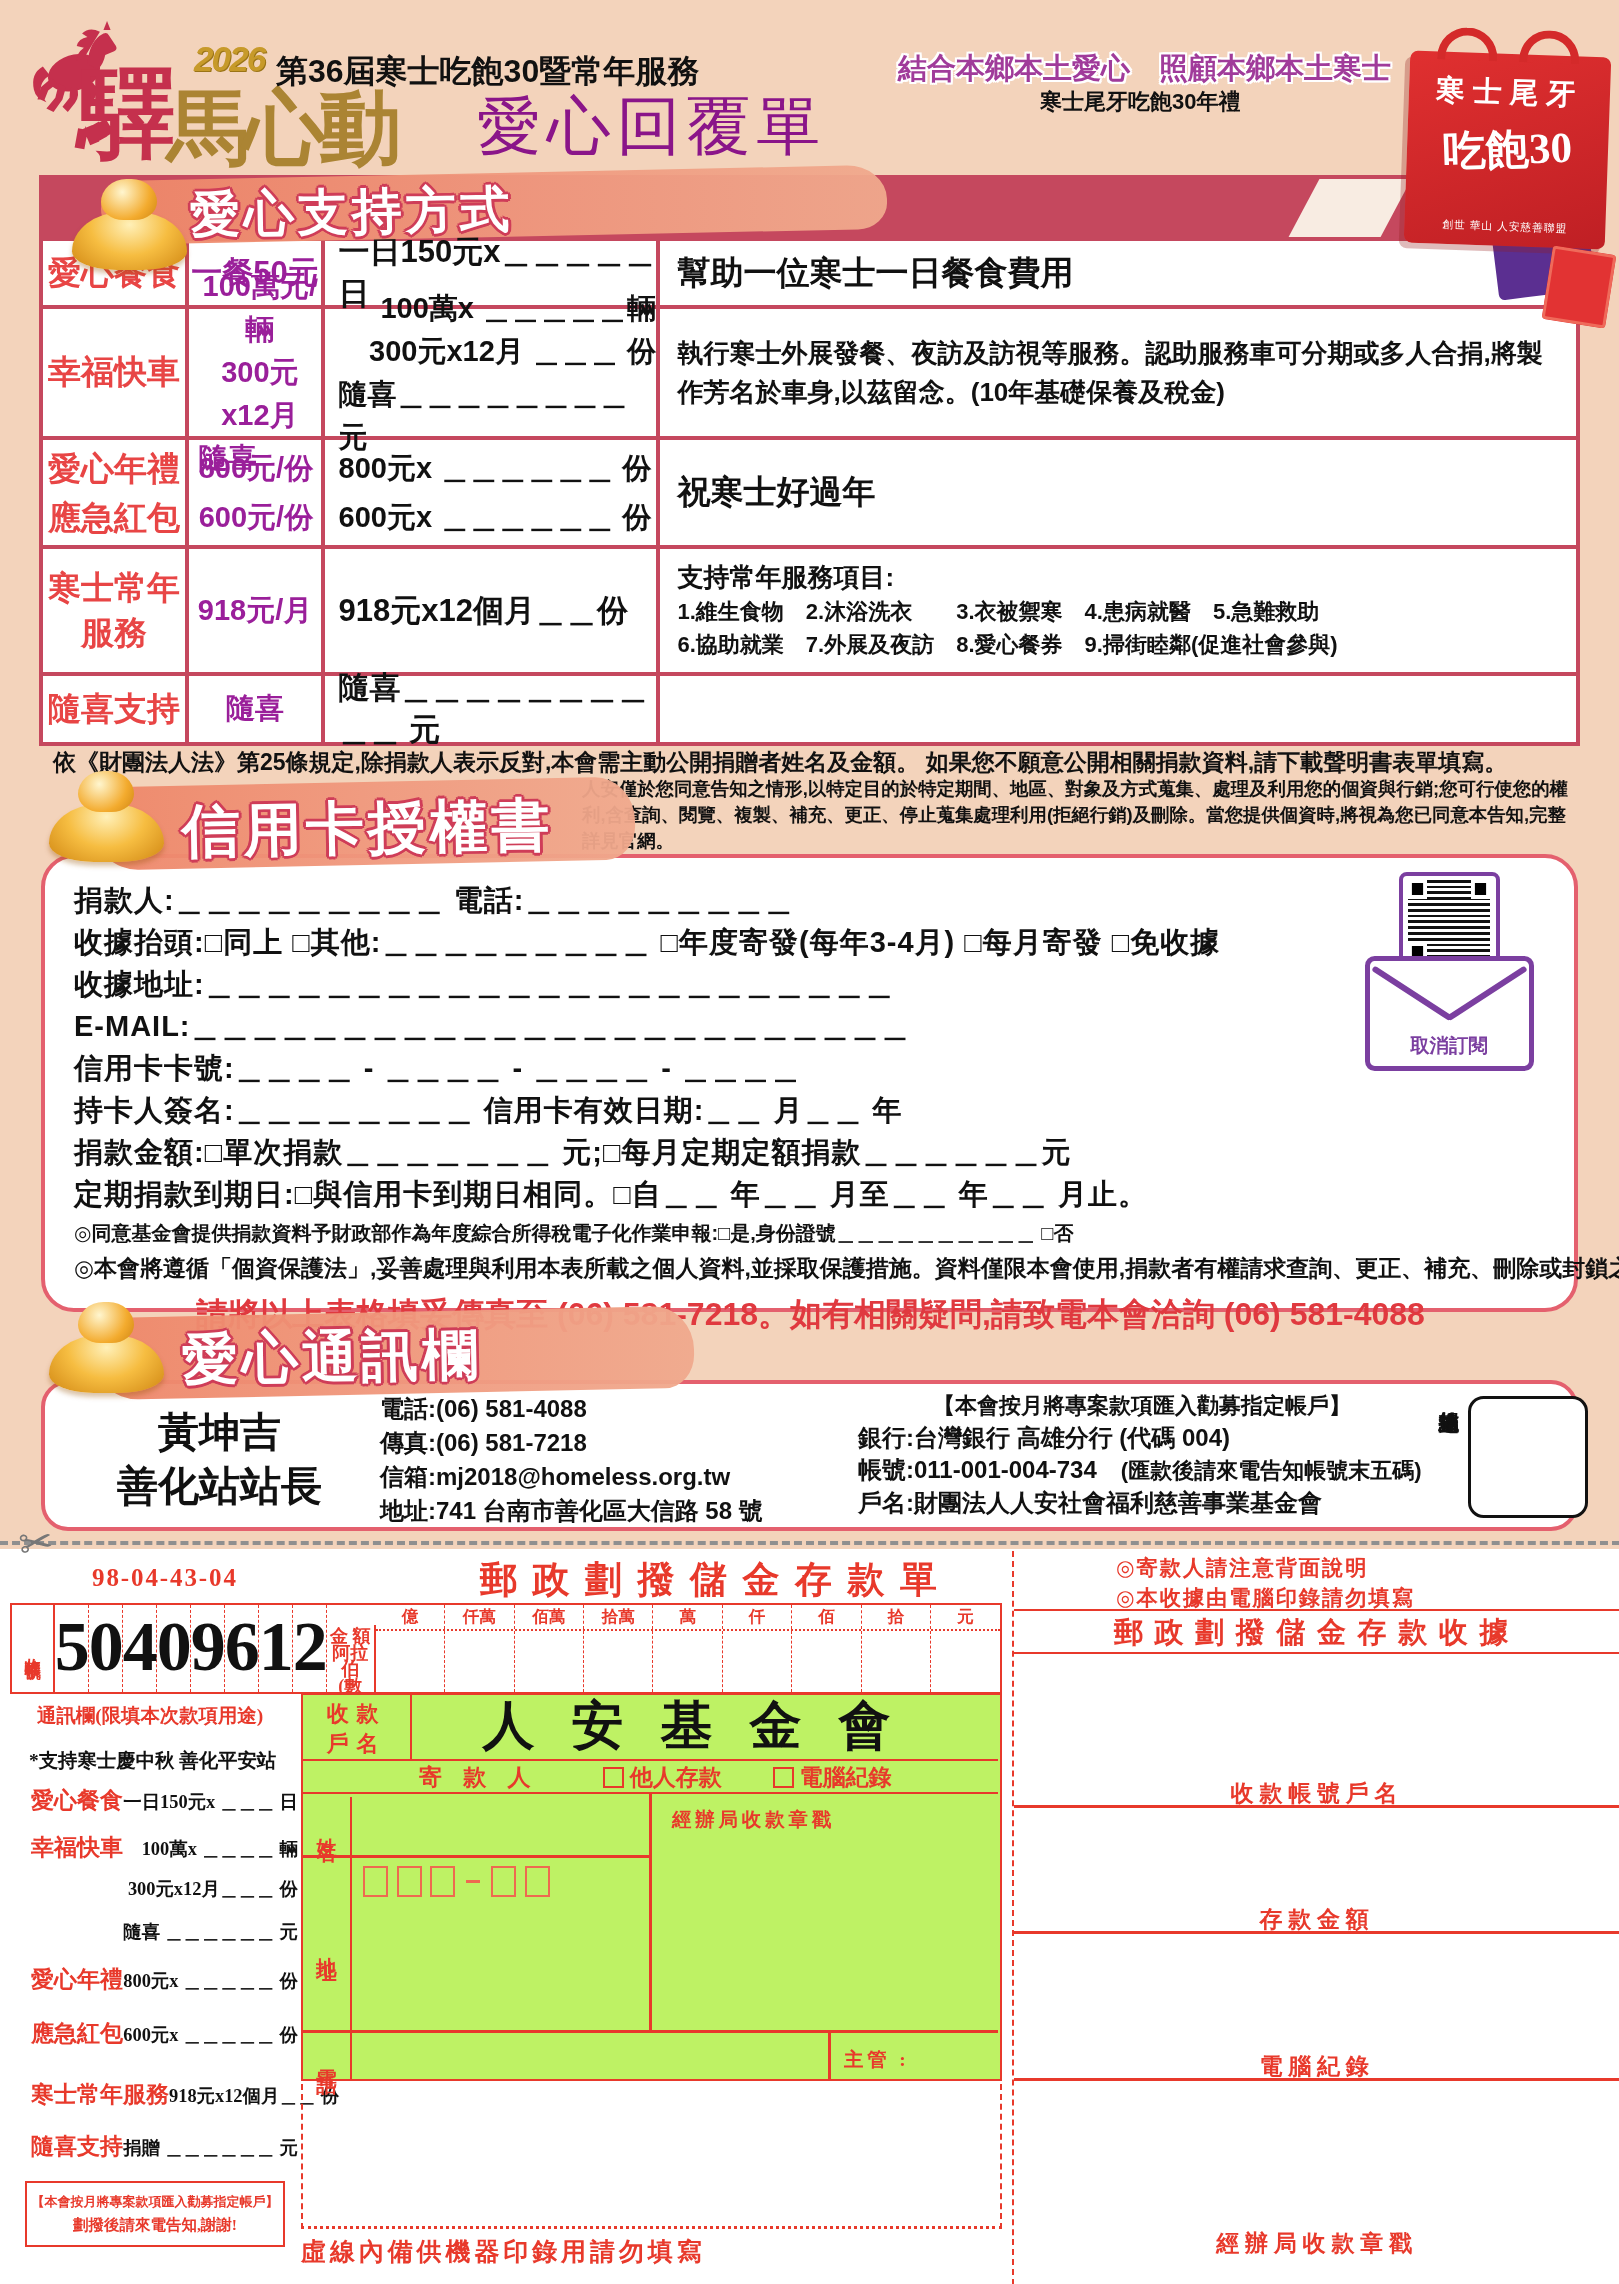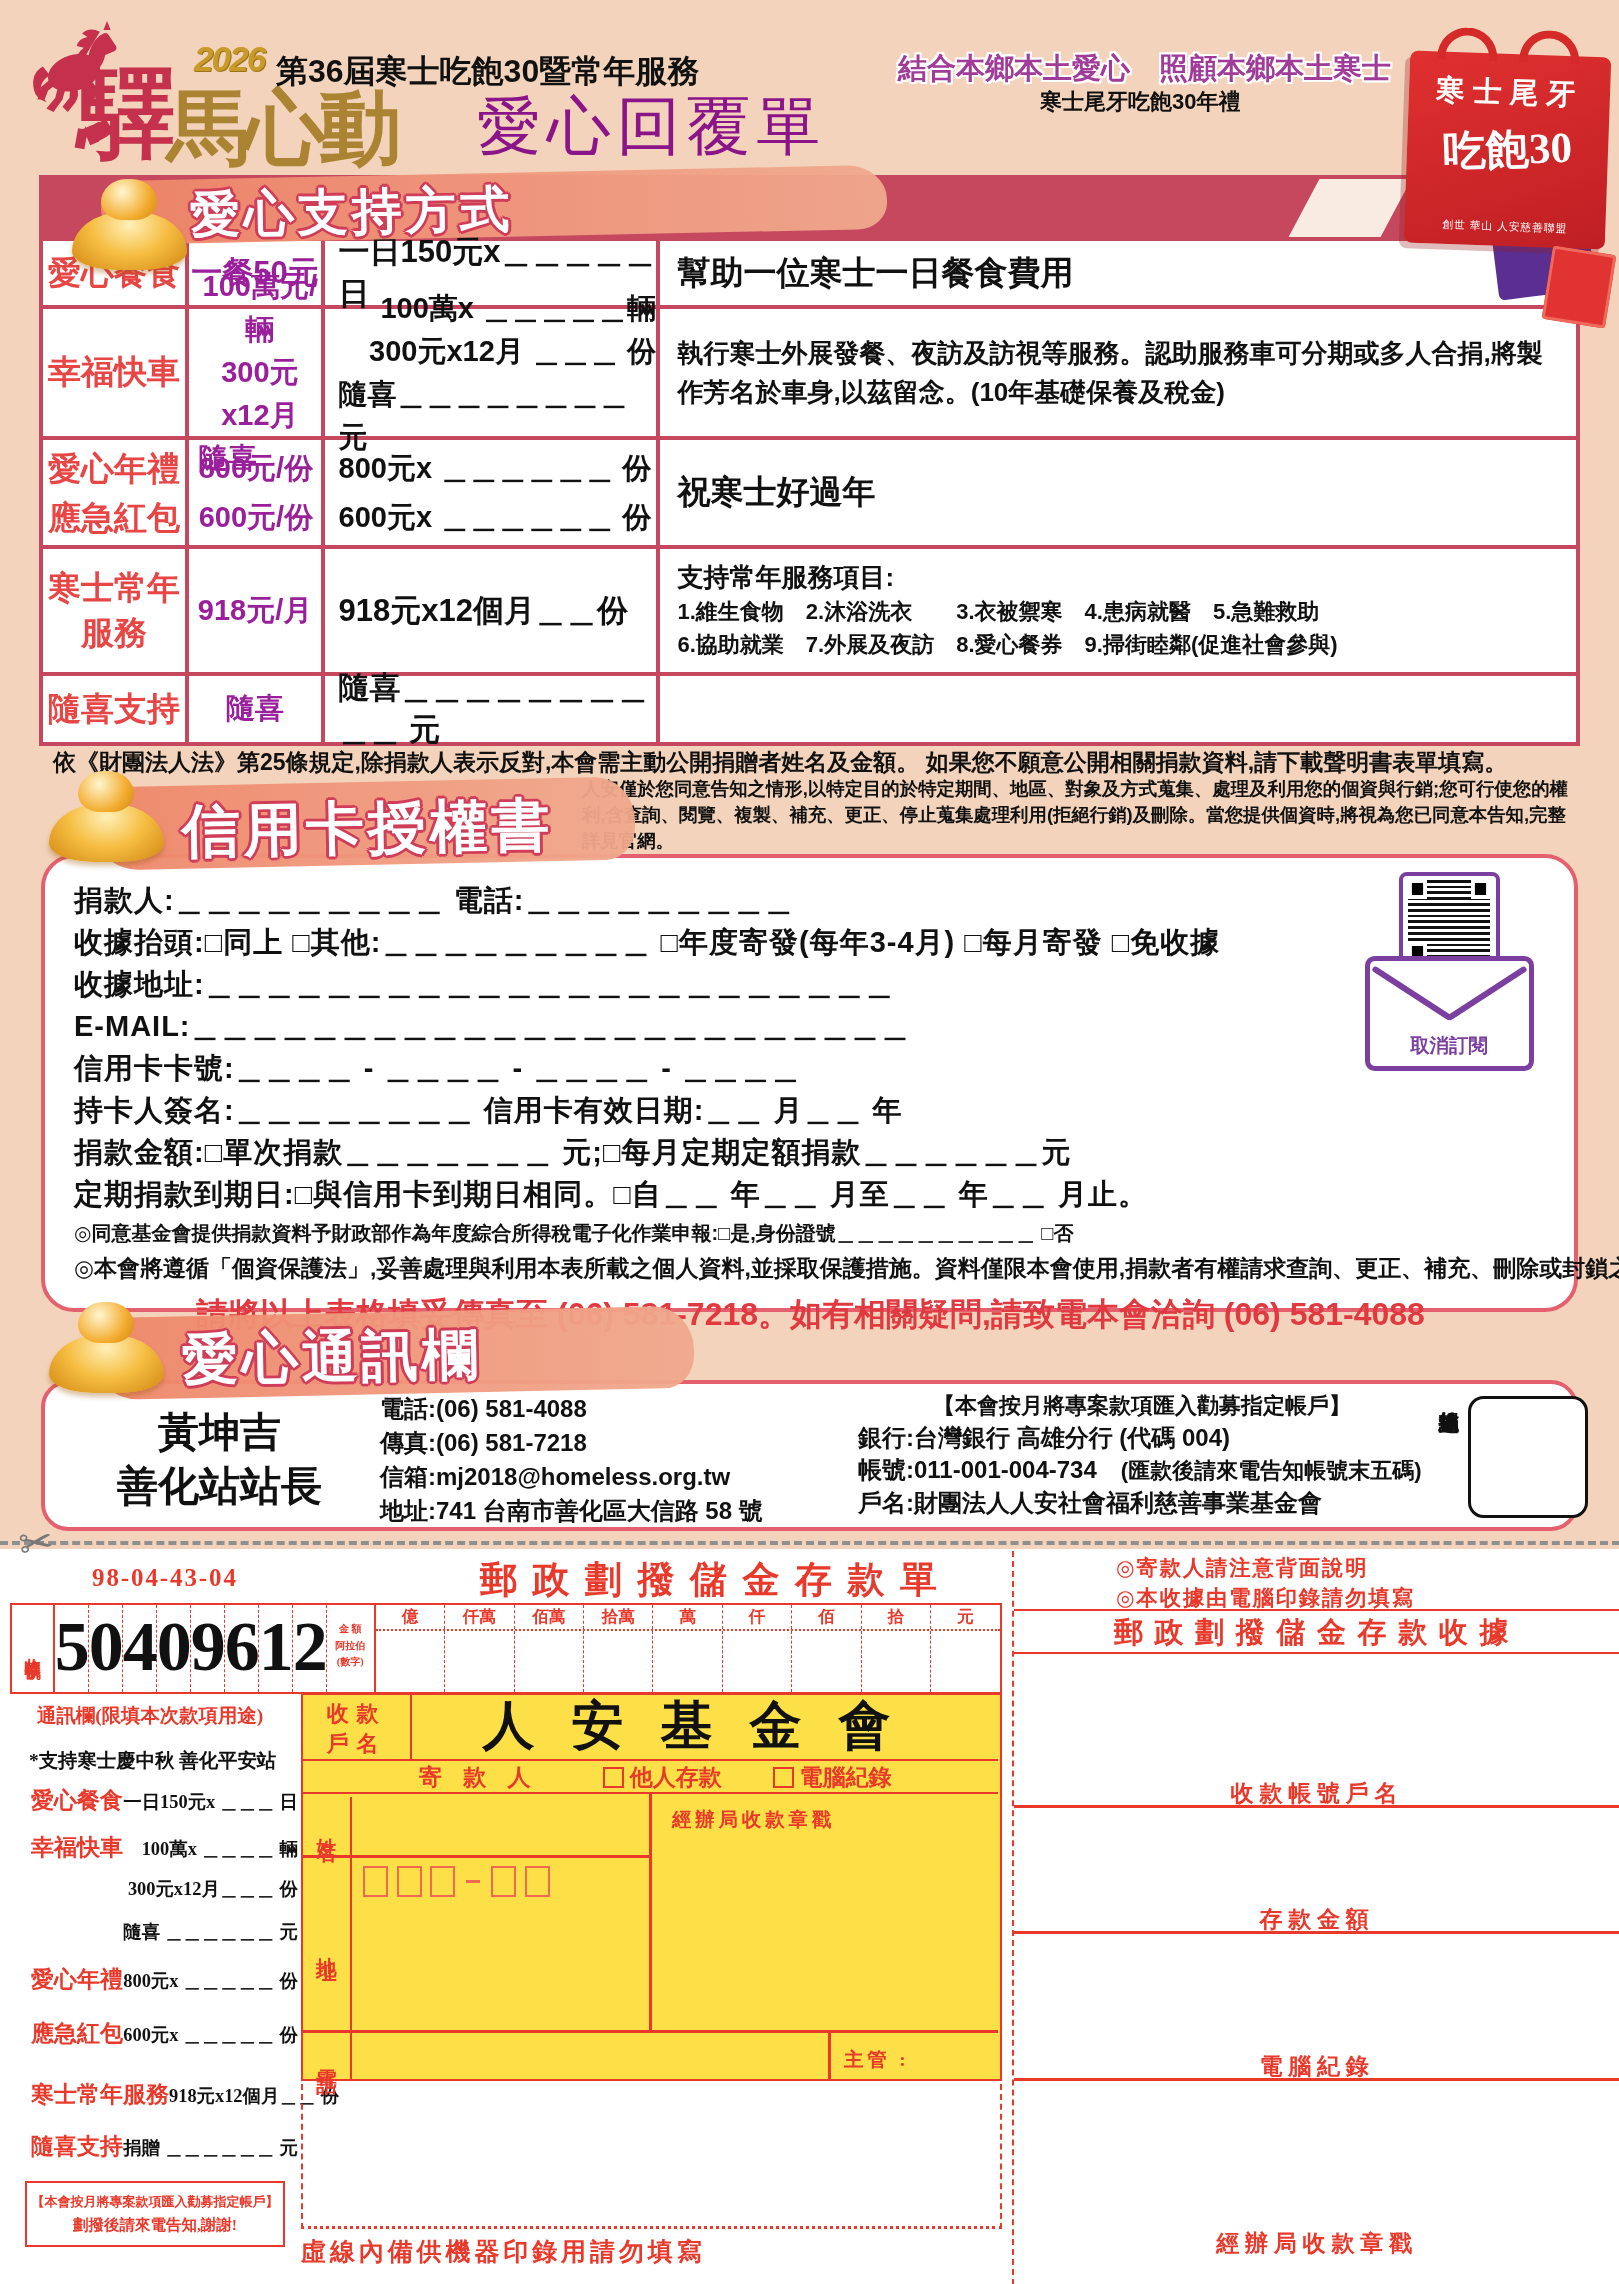--- a/index.html
+++ b/index.html
@@ -83,37 +83,37 @@
 
   
   .ser { font-family:"Liberation Serif","DejaVu Serif",serif; }
   .pred { color:#e8392b; }
   .pcode { position:absolute; left:92px; top:1564px; font-size:25px; font-weight:700; letter-spacing:1.9px; }
   .ptitle { position:absolute; left:480px; top:1555px; font-size:37px; font-weight:700; letter-spacing:15.5px; white-space:nowrap; }
   .strip { position:absolute; left:9.7px; top:1603px; width:992px; height:91px; border:2.9px solid #e8392b; display:flex; background:#fff; }
   .acct-label { width:43px; border-right:2.9px solid #e8392b; display:flex; align-items:center; justify-content:center; font-size:16.5px; font-weight:700; letter-spacing:1.9px; }
   .dcell { width:34px; border-right:1.9px dashed #e8392b; font-family:"Liberation Serif",serif; font-size:70px; font-weight:700; color:#111; text-align:center; line-height:83px; }
   .dcell:last-of-type { border-right:2.9px solid #e8392b; }
-  .amt-label { width:49px; border-right:2.9px solid #e8392b; text-align:center; font-size:10px; line-height:16.5px; font-weight:700; padding-top:16px; }
+  .amt-label { width:49px; border-right:2.9px solid #e8392b; text-align:center; font-size:18px; line-height:16.5px; font-weight:700; padding-top:3px;margin-top:20px; }
   .amt-grid { flex:1; display:flex; flex-direction:column; }
   .amt-head { display:flex; height:26px; border-bottom:2.9px dotted #e8392b; }
   .amt-head span { flex:1; border-right:1.9px dashed #e8392b; text-align:center; font-size:16.5px; font-weight:700; line-height:24px; }
   .amt-body { display:flex; flex:1; }
   .amt-body span { flex:1; border-right:1.9px dashed #e8392b; }
   .amt-head span:last-child, .amt-body span:last-child { border-right:none; }
 
   .comm-h { position:absolute; left:37px; top:1702px; font-size:19.4px; font-weight:700; }
   .comm-n { position:absolute; left:29px; top:1747px; font-size:19.4px; font-weight:700; color:#111; }
   .pitem { position:absolute; left:31px; width:267px; display:flex; align-items:baseline; white-space:nowrap; }
   .pitem .pl { width:147px; font-size:23px; font-weight:900; color:#e8392b; }
   .pitem .pv { font-size:18.4px; font-weight:700; color:#111; }
   .redbox { position:absolute; left:25px; top:2181px; width:260px; border:2.9px solid #e8392b; padding:9.7px 3.9px; text-align:center; color:#e8392b; font-weight:900; }
   .redbox .r1 { font-size:13px; } .redbox .r2 { font-size:15.5px; margin-top:3.9px; }
 
-  .midbox { position:absolute; left:301px; top:1693px; width:701px; height:388px; border:2.9px solid #e8392b; background:#fde047; }
+  .midbox { position:absolute; left:301px; top:1693px; width:701px; height:388px; border:2.9px solid #e8392b; background:#bef264; }
   .payee { position:absolute; left:0; top:0; width:695px; height:66px; display:flex; border-bottom:2.9px solid #e8392b; }
   .payee .plabel { width:109px; border-right:2.9px solid #e8392b; text-align:center; font-size:22px; font-weight:700; line-height:30px; padding-top:3.9px; letter-spacing:7.8px; }
   .payee .pname { flex:1; text-align:center; font-size:52px; font-weight:900; color:#111; letter-spacing:37px; line-height:62px; font-family:"Liberation Serif",serif; }
   .sender { position:absolute; left:0; top:69px; width:695px; height:30px; border-bottom:2.9px solid #e8392b; font-size:23px; font-weight:700; line-height:27px; white-space:nowrap; }
   .sender .sl { margin-left:116px; letter-spacing:21.3px; }
   .cbox { display:inline-block; width:21.3px; height:21.3px; border:2.4px solid #e8392b; vertical-align:-2.9px; margin:0 5.8px 0 45px; }
   .flabel { position:absolute; left:0; width:49px; border-right:2.9px solid #e8392b; display:flex; align-items:center; justify-content:center; font-size:20.4px; font-weight:700; letter-spacing:3.9px; }
   .hline { position:absolute; background:#e8392b; height:2.9px; }
   .vline2 { position:absolute; background:#e8392b; width:2.9px; }
   .pboxes { position:absolute; left:60px; top:171px; }

